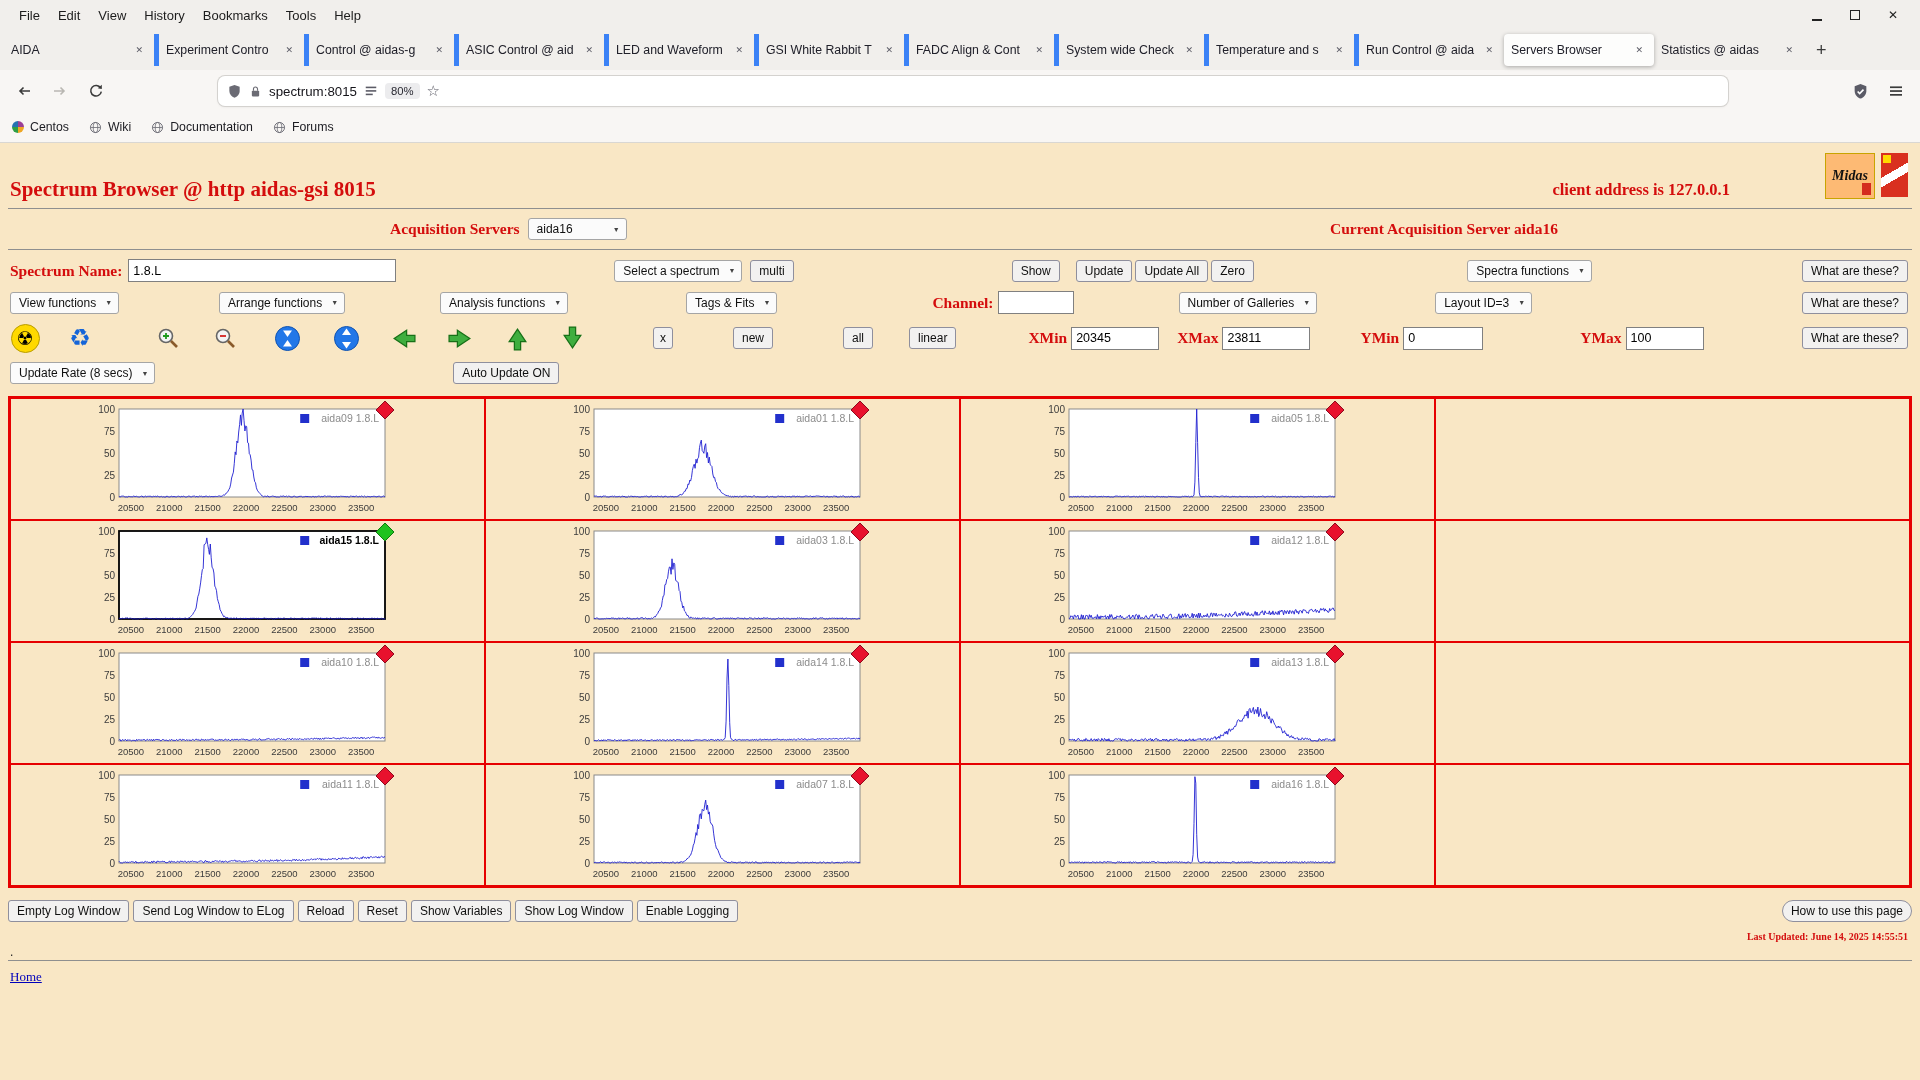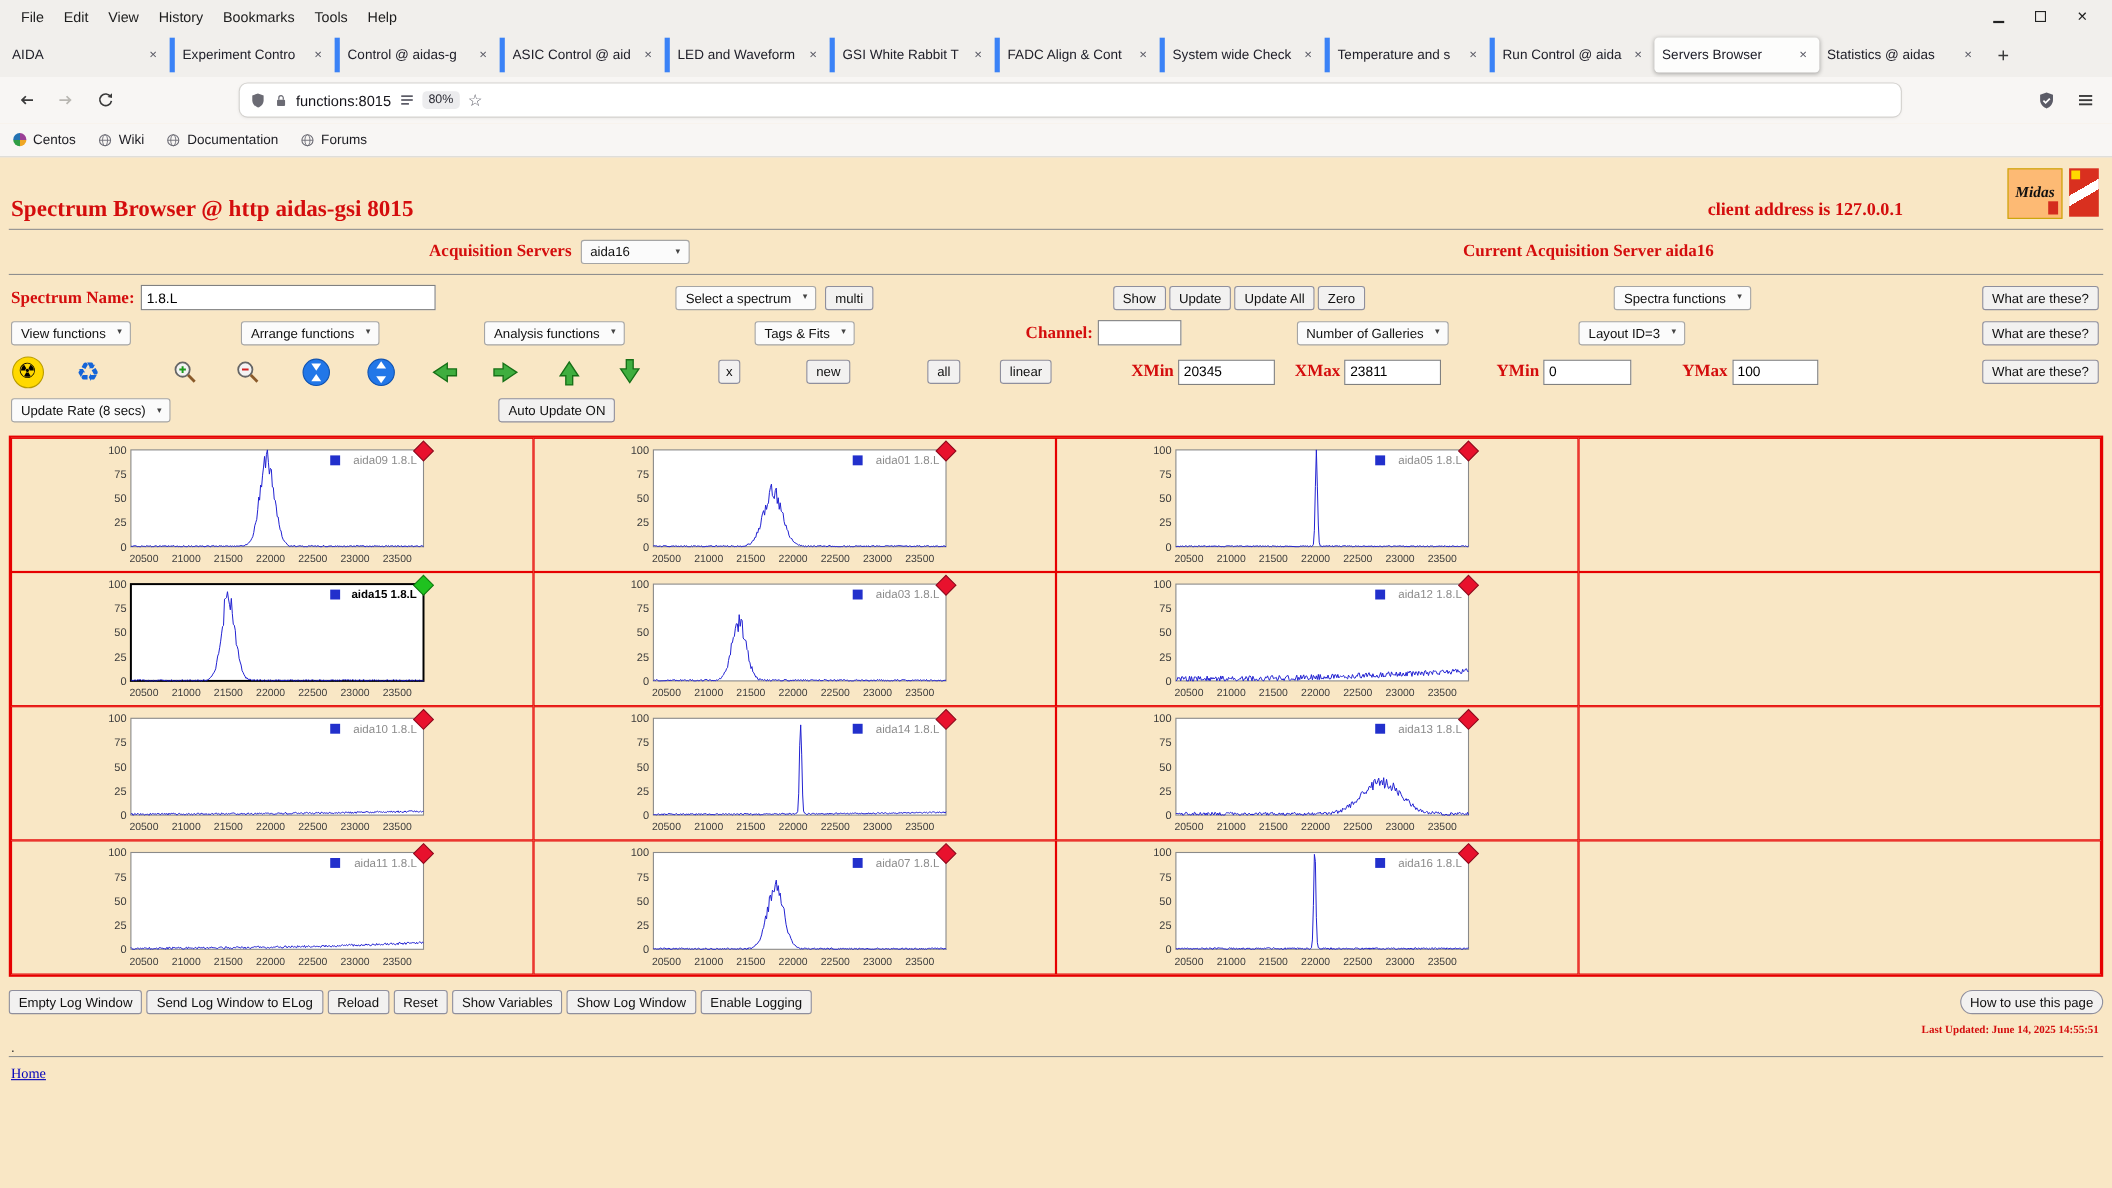--- a/index.html
+++ b/index.html
@@ -170,21 +170,21 @@
         </svg>
     </span>
     <div class="urlbar">
       <svg width="15" height="15" viewBox="0 0 16 16">
           <path d="M8 1 L13.5 3 V7.5 C13.5 11 11 13.6 8 14.7 C5 13.6 2.5 11 2.5 7.5 V3 Z" fill="#6b6b74"></path>
         </svg>
       <svg width="13" height="13" viewBox="0 0 16 16">
           <rect x="3.5" y="7" width="9" height="7" rx="1" fill="#6b6b74"></rect>
           <path d="M5.5 7 V5 a2.5 2.5 0 0 1 5 0 V7" fill="none" stroke="#6b6b74" stroke-width="1.4"></path>
         </svg>
-      <span class="url-host">functions:8015</span>
+      <span class="url-host">spectrum:8015</span>
       <svg width="14" height="14" viewBox="0 0 16 16">
           <rect x="2" y="3" width="12" height="1.8" fill="#5b5b66"></rect>
           <rect x="2" y="7" width="12" height="1.8" fill="#5b5b66"></rect>
           <rect x="2" y="11" width="8" height="1.8" fill="#5b5b66"></rect>
         </svg>
       <span class="zoom-pill">80%</span>
       <span class="star">☆</span>
     </div>
     <span class="nav-icon">
       <svg width="17" height="17" viewBox="0 0 16 16">
@@ -264,21 +264,21 @@
 
   <div class="row">
     <span class="rlabel">Spectrum Name:</span>
     <input class="inp" style="width: 258px; margin-left: 6px;" value="1.8.L">
     <span class="sel" style="margin-left:218px;">
         <span>Select a spectrum</span>
         <span class="caret">▼</span>
       </span>
     <button class="btn" style="margin-left:8px;">multi</button>
     <button class="btn" style="margin-left:218px;">Show</button>
-    <button class="btn" style="margin-left:3px;">Update</button>
+    <button class="btn" style="margin-left:16px;">Update</button>
     <button class="btn" style="margin-left:3px;">Update All</button>
     <button class="btn" style="margin-left:3px;">Zero</button>
     <span class="sel" style="margin-left:auto;">
         <span>Spectra functions</span>
         <span class="caret">▼</span>
       </span>
     <button class="btn" style="margin-left:210px;margin-right:2px;">What are these?</button>
   </div>
 
   <div class="row">
@@ -369,21 +369,21 @@
     <button class="btn" style="margin-left:66px;padding:3px 6px;">x</button>
     <button class="btn" style="margin-left:60px;">new</button>
     <button class="btn" style="margin-left:70px;">all</button>
     <button class="btn" style="margin-left:36px;">linear</button>
     <span class="rlabel" style="margin-left:72px;">XMin</span>
     <input class="inp" style="width: 78px; margin-left: 4px;" value="20345">
     <span class="rlabel" style="margin-left:18px;">XMax</span>
     <input class="inp" style="width: 78px; margin-left: 4px;" value="23811">
     <span class="rlabel" style="margin-left:50px;">YMin</span>
     <input class="inp" style="width: 70px; margin-left: 4px;" value="0">
-    <span class="rlabel" style="margin-left:46px;">YMax</span>
+    <span class="rlabel" style="margin-left:97px;">YMax</span>
     <input class="inp" style="width: 68px; margin-left: 4px;" value="100">
     <button class="btn" style="margin-left:auto;margin-right:2px;">What are these?</button>
   </div>
 
   <div class="row">
     <span class="sel">
         <span>Update Rate (8 secs)</span>
         <span class="caret">▼</span>
       </span>
     <button class="btn" style="margin-left:298px;">Auto Update ON</button>

